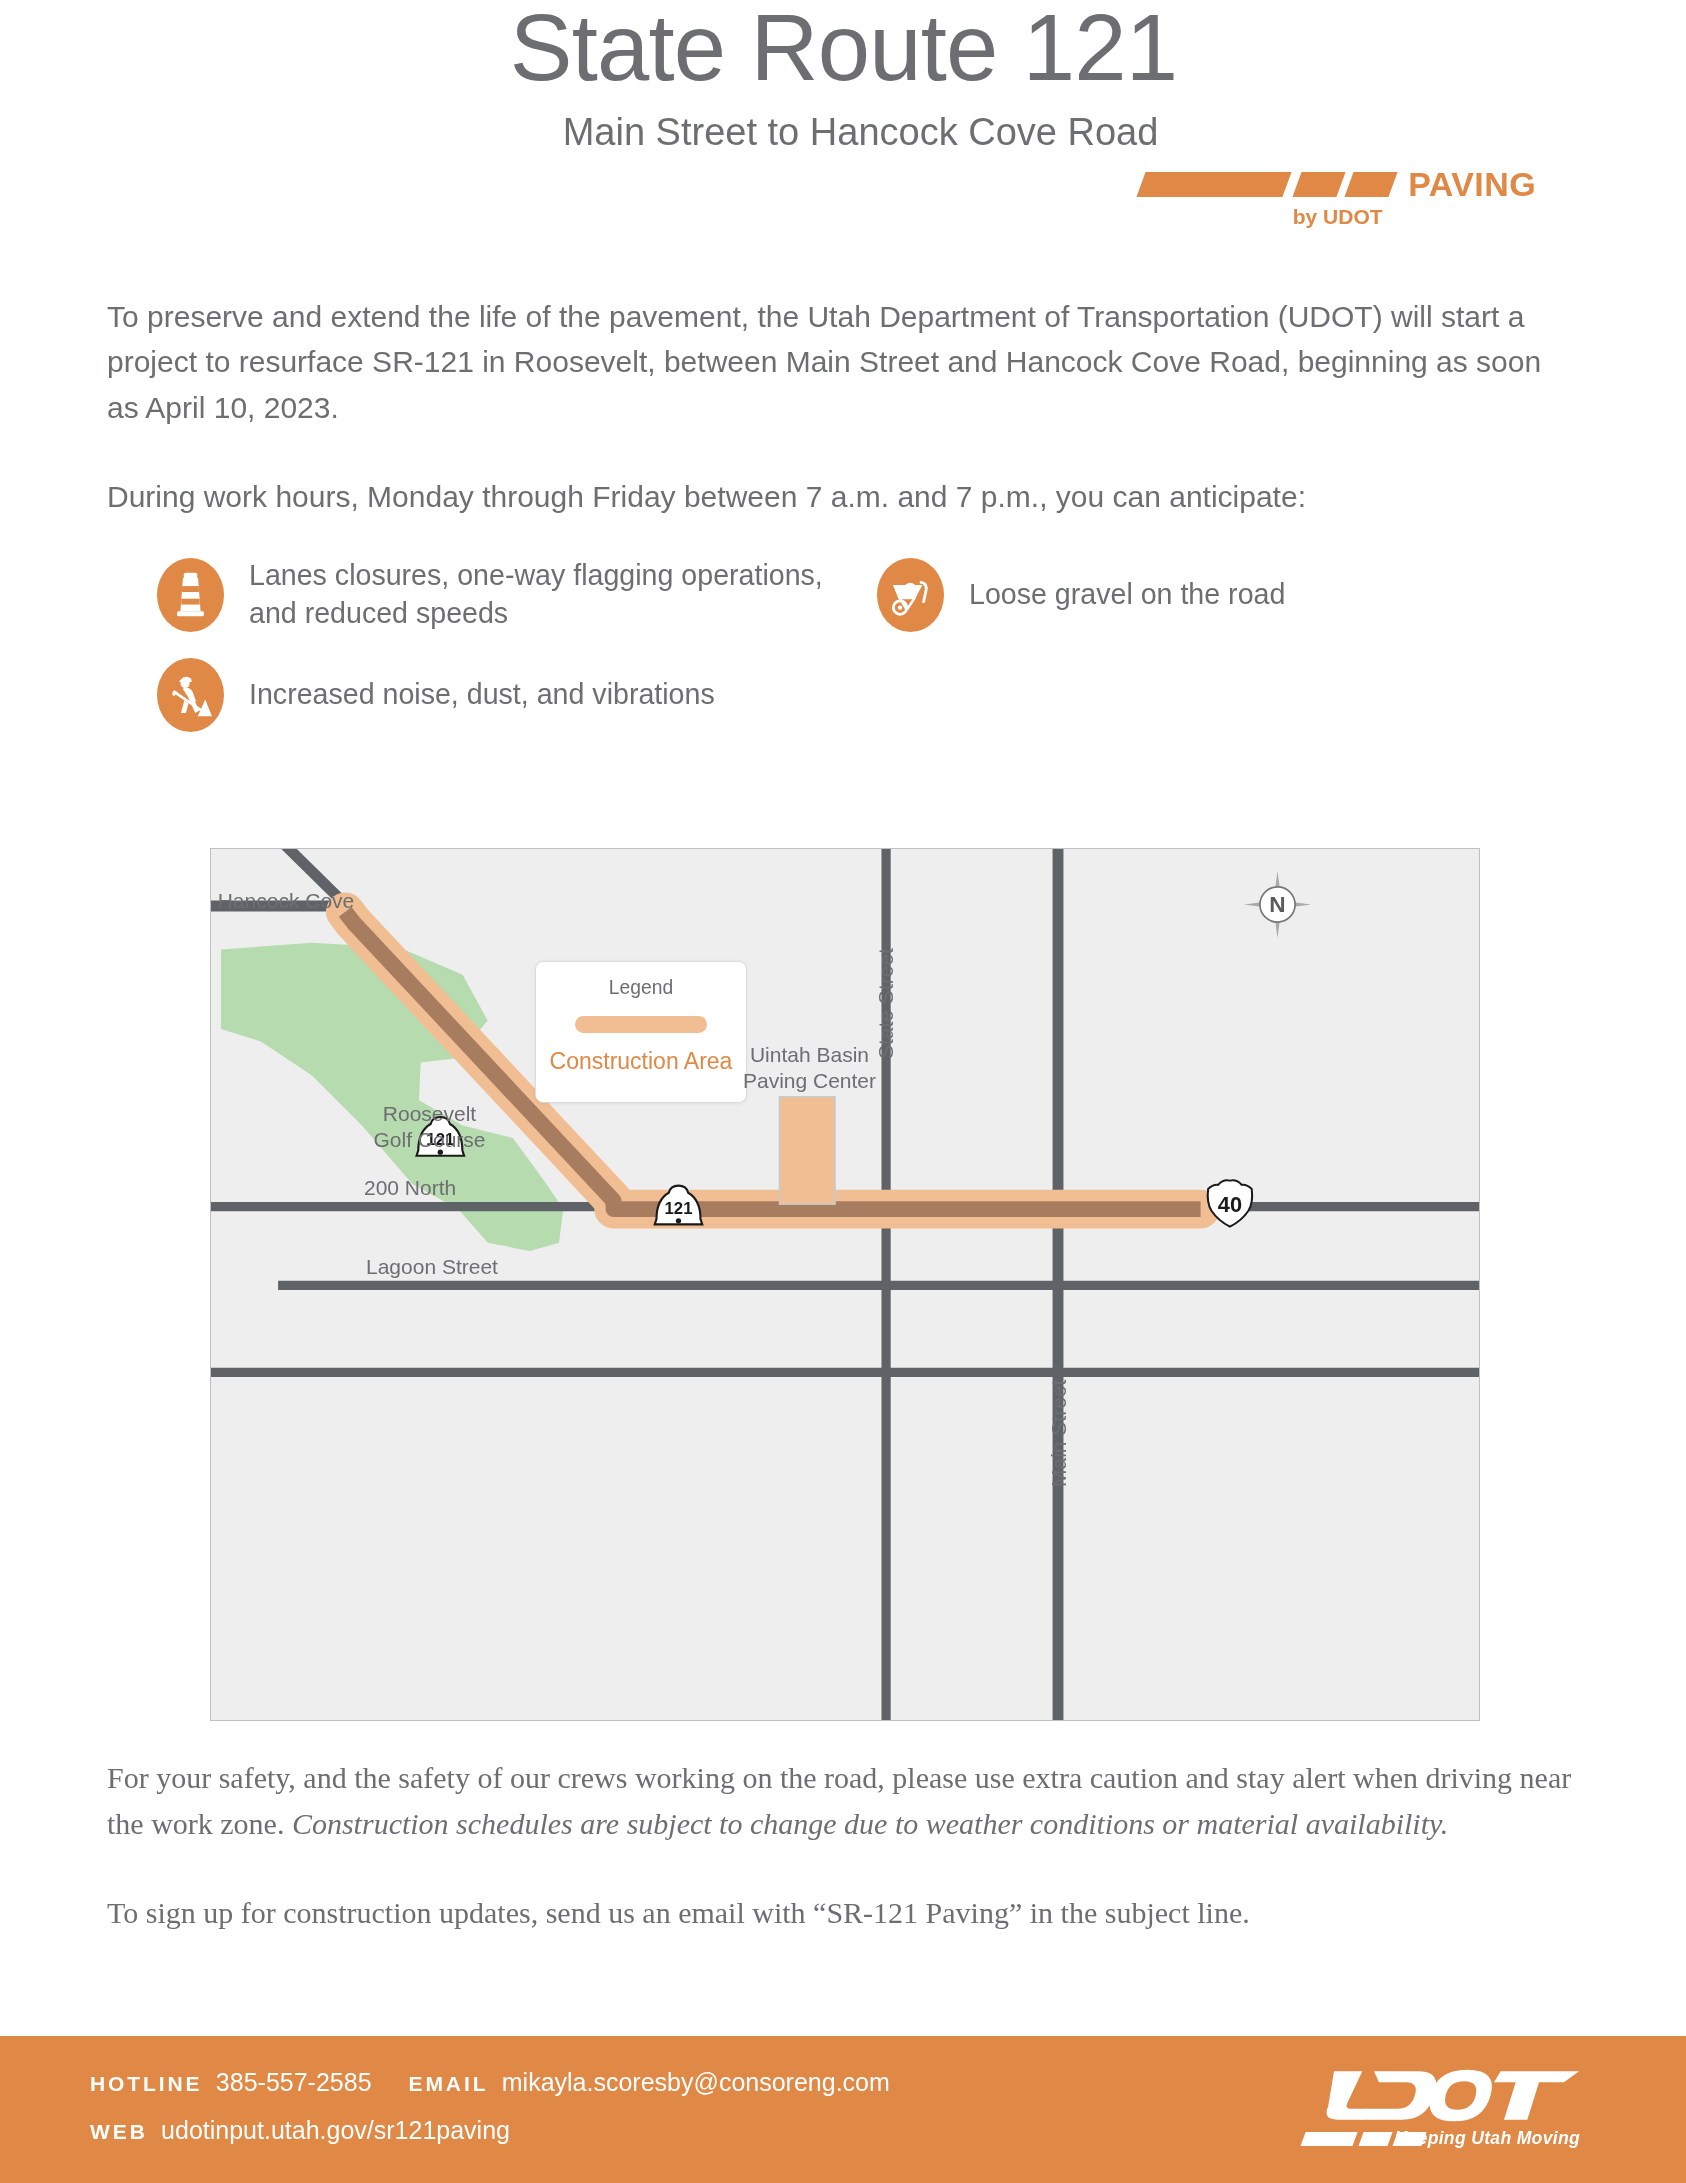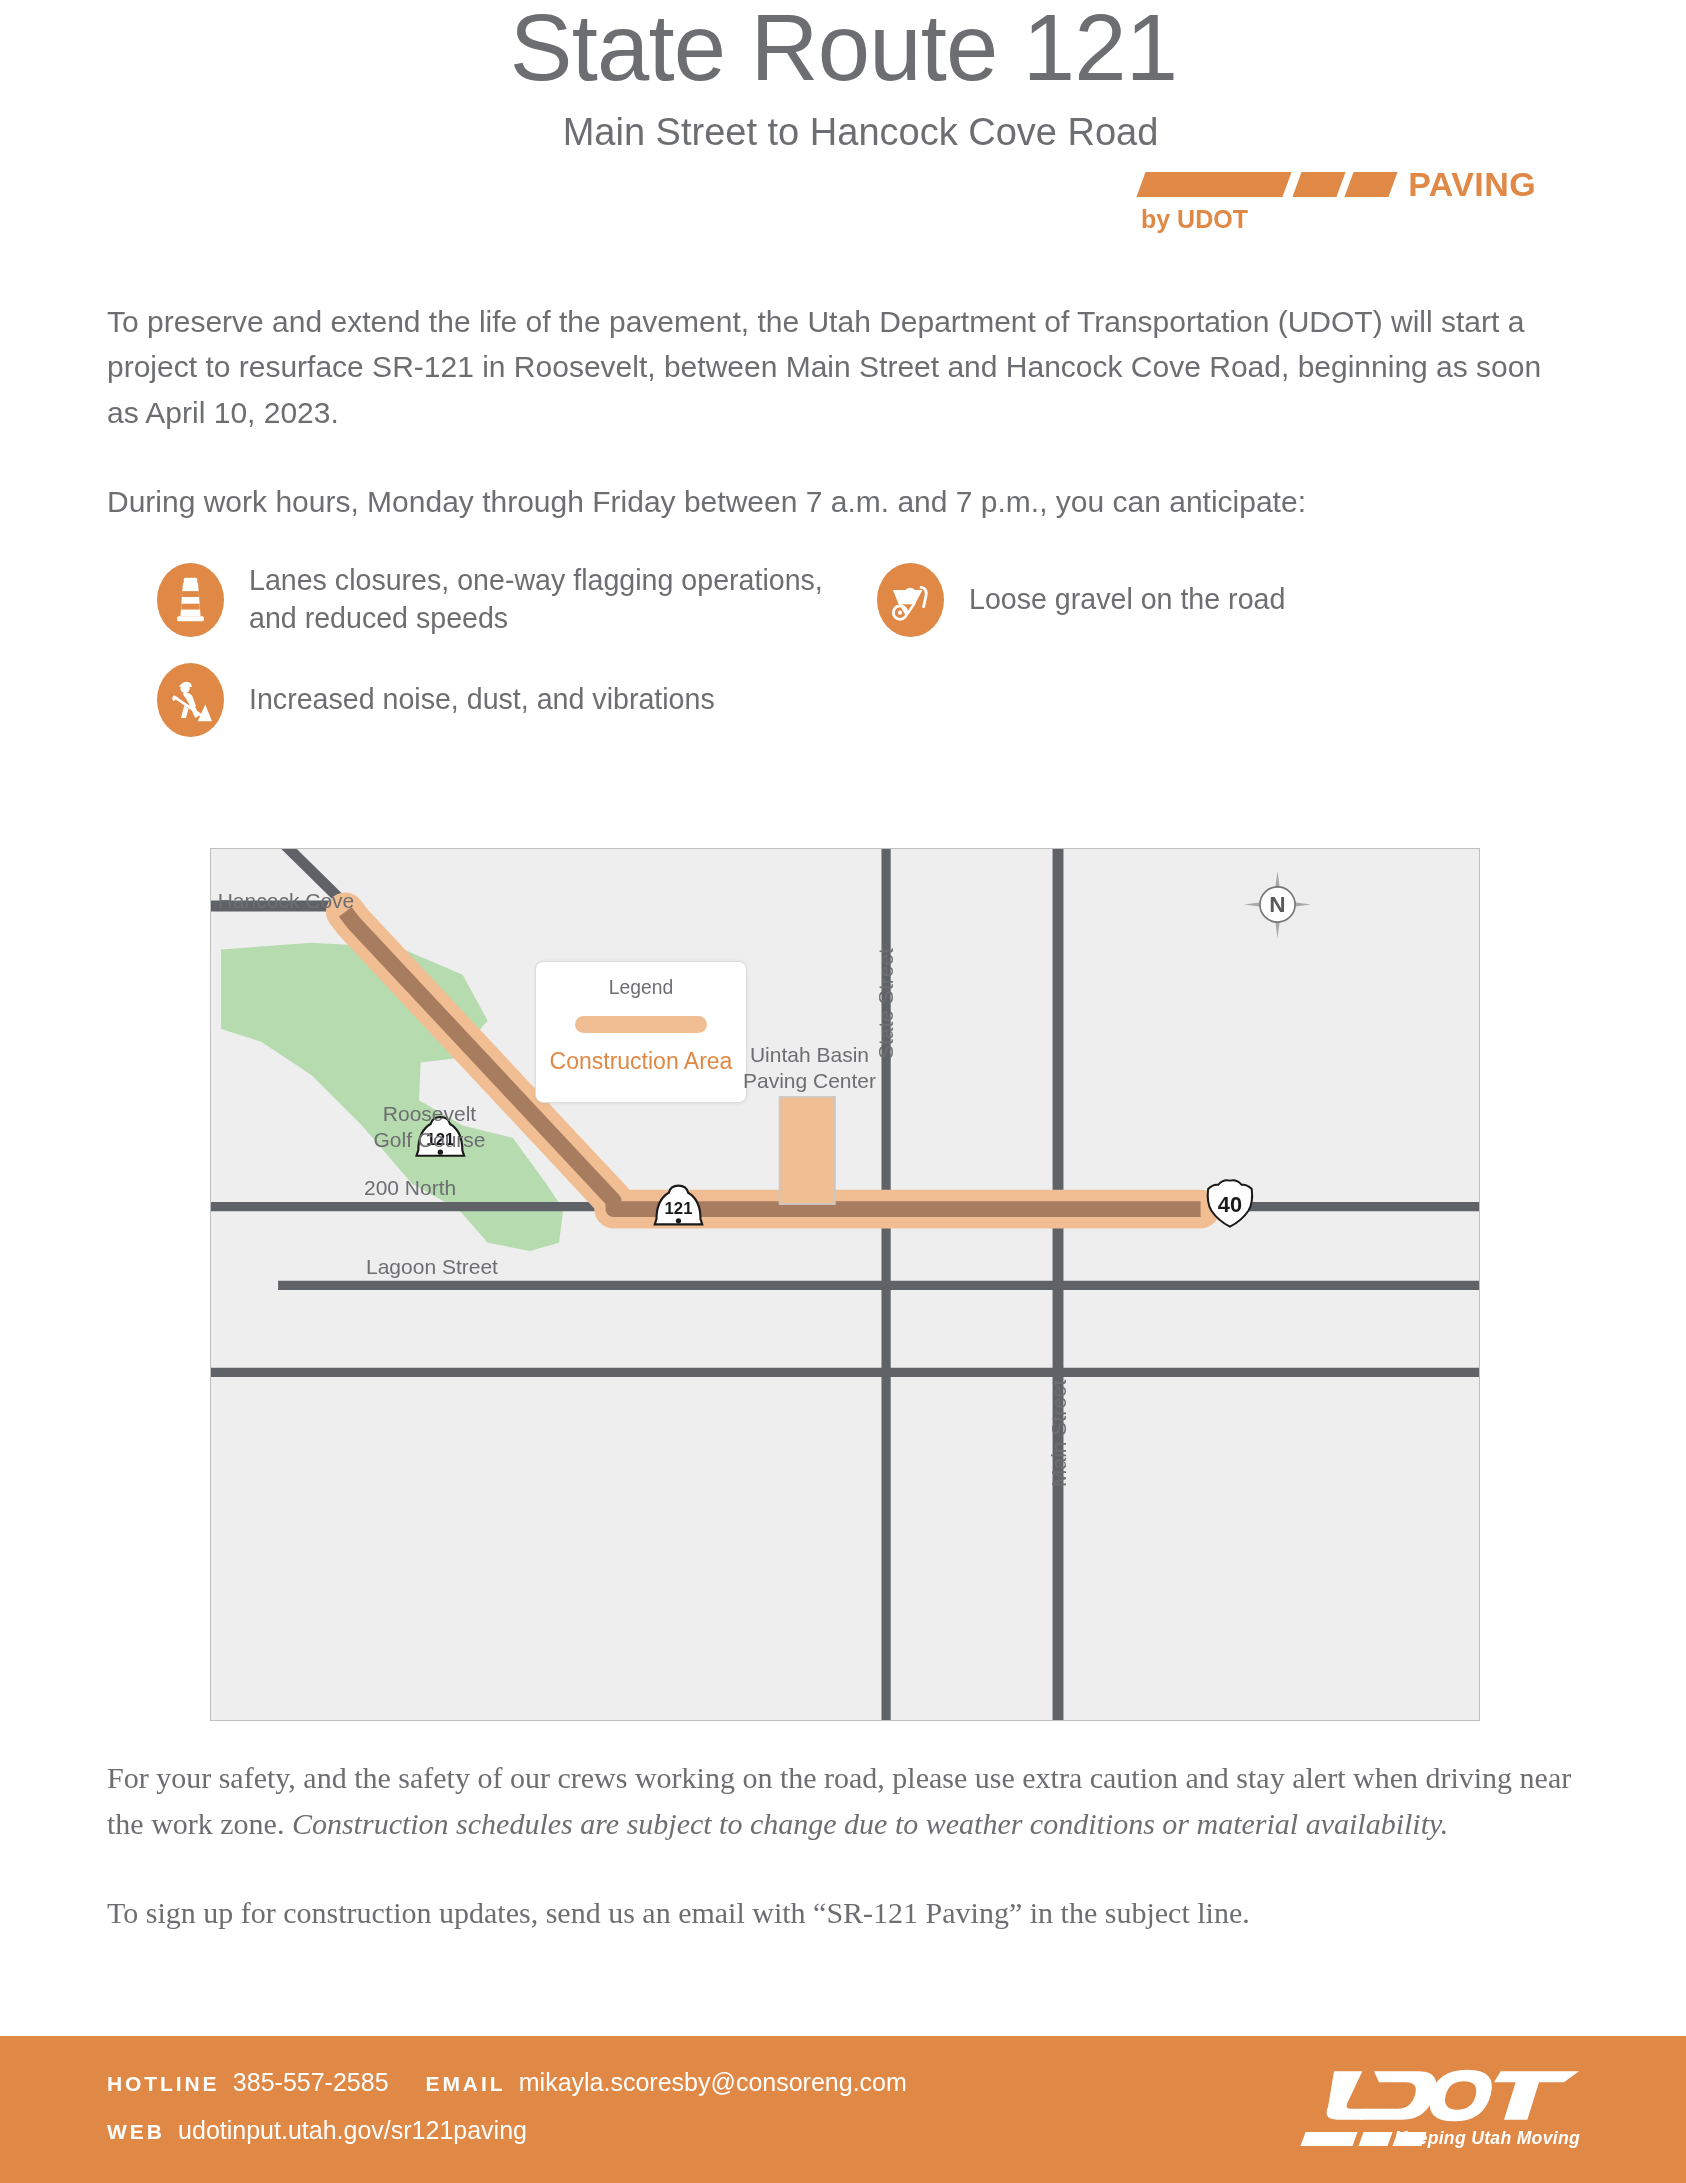--- a/index.html
+++ b/index.html
@@ -53,24 +53,24 @@
   .pv-bar.b3 { width: 44px; margin-left: 9.2px; }
   .pv-word {
     font-size: 34px;
     font-weight: bold;
     color: #E08845;
     letter-spacing: 0.4px;
     margin-left: 15px;
     line-height: 1;
   }
   .pv-sub {
-    font-size: 25px;
+    font-size: 21px;
     font-weight: bold;
     color: #E08845;
-    text-align: left;
+    text-align: center;
     margin-top: 3.4px;
     padding-right: 1.7px;
   }
 
   
   .body-wrap { padding: 0 107px; margin-top: 65px; }
   .para {
     font-size: 30px;
     line-height: 1.52;
     color: #6d6e71;
@@ -151,21 +151,21 @@
   
   .north { position: absolute; left: 1033px; top: 22px; width: 67px; height: 67px; }
 
   
   .footer {
     position: absolute;
     left: 0; bottom: 0;
     width: 1687px; height: 147px;
     background: #E08845;
   }
-  .footer-left { position: absolute; left: 107px; top: 32px; color: #fff; }
+  .footer-left { position: absolute; left: 90px; top: 32px; color: #fff; }
   .f-row { display: flex; align-items: baseline; margin-bottom: 18.5px; }
   .f-key {
     font-size: 21px; font-weight: bold; letter-spacing: 2.9px;
     color: #fff; margin-right: 13.4px;
   }
   .f-val { font-size: 25px; color: #fff; margin-right: 37px; }
 
   .udot-logo { position: absolute; right: 107px; top: 32px; width: 277px; }
   .udot-tag {
     font-size: 17.6px; font-style: italic; font-weight: bold;

